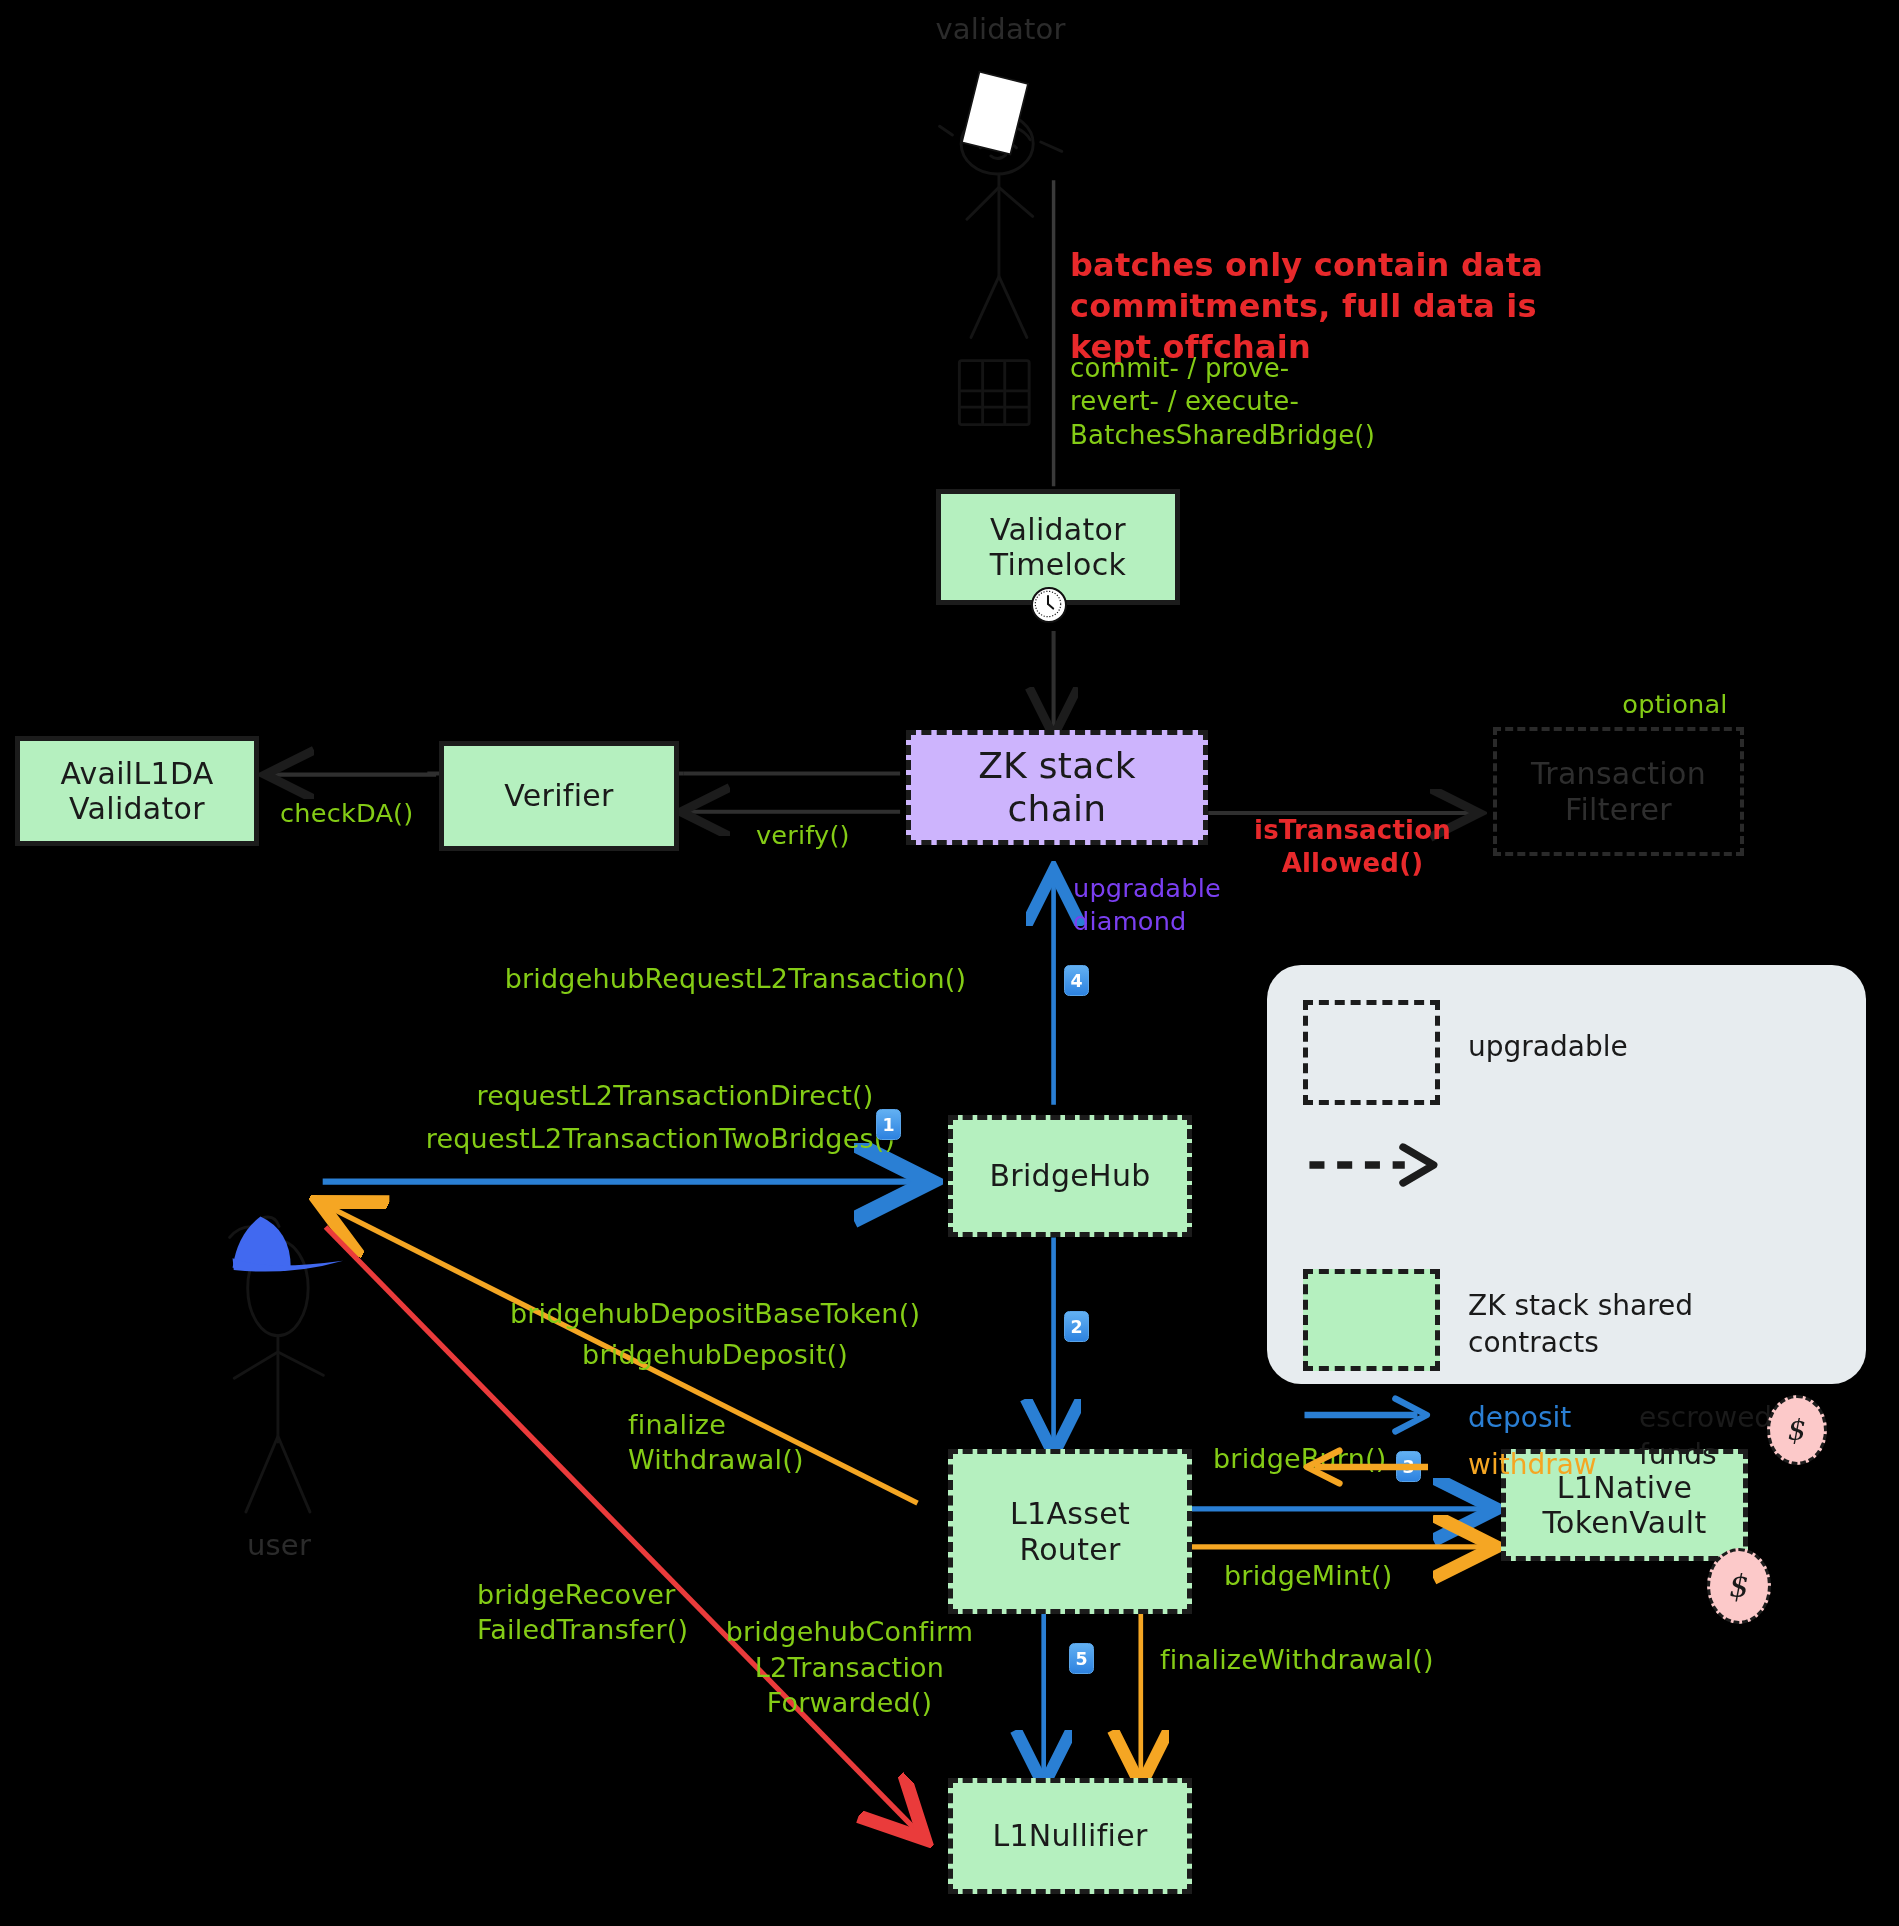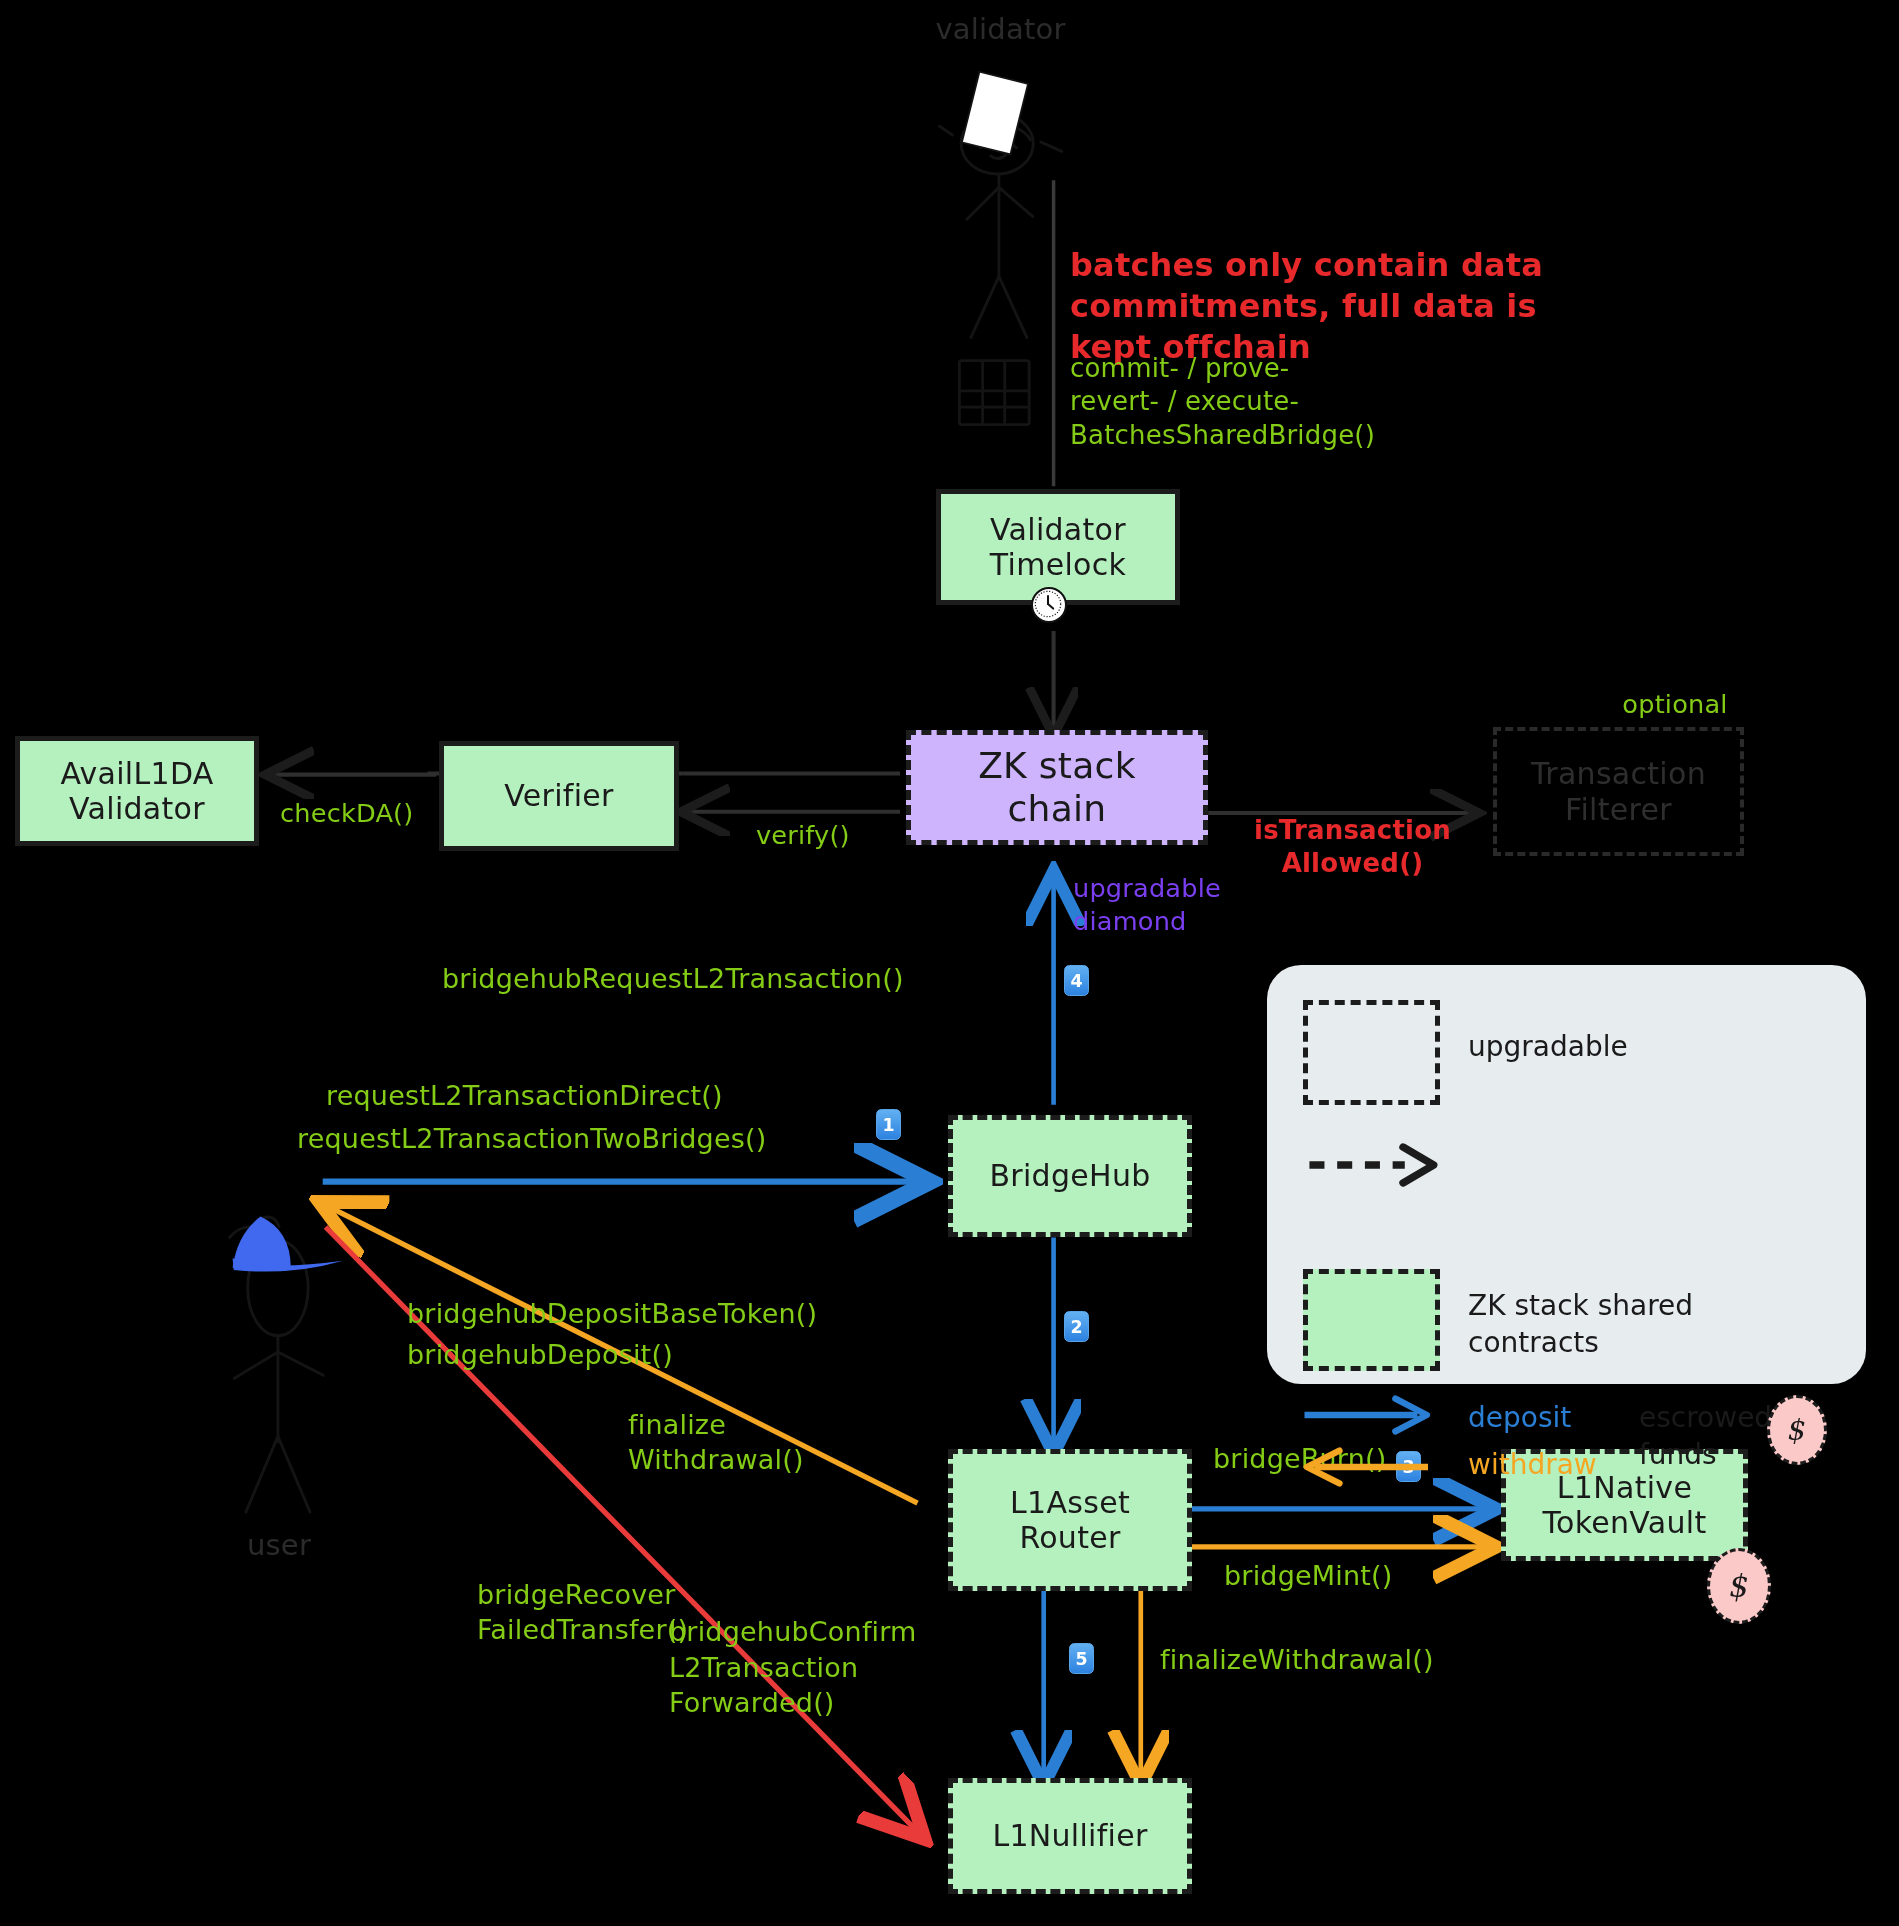--- a/index.html
+++ b/index.html
@@ -62,21 +62,21 @@
     font-family: "DejaVu Sans", sans-serif;
     line-height: 1.25;
     white-space: pre;
     letter-spacing: 0.2px;
   }
   .lbl-gray   { color: #2b2b2b; }
   .lbl-dim    { color: #84cc16; }
   .lbl-red    { color: #e8292b; font-weight: 600; }
   .lbl-purple { color: #7b3ff2; }
   .lbl-blue   { color: #2a7fd4; text-align: center; }
-  .ta-right { text-align: left; }
+  .ta-right { text-align: center; }
   .ta-left  { text-align: left; }
   .ta-center{ text-align: center; }
 
   
   .badge {
     position: absolute;
     width: 23px;
     height: 29px;
     border-radius: 5.2px;
     background: linear-gradient(#62b0f2, #2d82e0);
@@ -258,21 +258,21 @@
 
   <div class="node node-empty-dashed" style="left:1493px; top:727px; width:251px; height:129px; font-size:30px;">
     <span style="white-space:pre-line;">Transaction
 Filterer</span>
   </div>
 
   <div class="node node-green-dashed" style="left:937px; top:1115px; width:244px; height:122px; font-size:30px;">
     <span style="white-space:pre-line;">BridgeHub</span>
   </div>
 
-  <div class="node node-green-dashed" style="left:937px; top:1449px; width:244px; height:142px; font-size:30px;">
+  <div class="node node-green-dashed" style="left:937px; top:1449px; width:244px; height:165px; font-size:30px;">
     <span style="white-space:pre-line;">L1Asset
 Router</span>
   </div>
 
   <div class="node node-green-dashed" style="left:1490px; top:1449px; width:247px; height:112px; font-size:30px;">
     <span style="white-space:pre-line;">L1Native
 TokenVault</span>
   </div>
 
   <div class="escrow" style="left:1707px; top:1548px; width:58px; height:70px; font-size:31px;">

